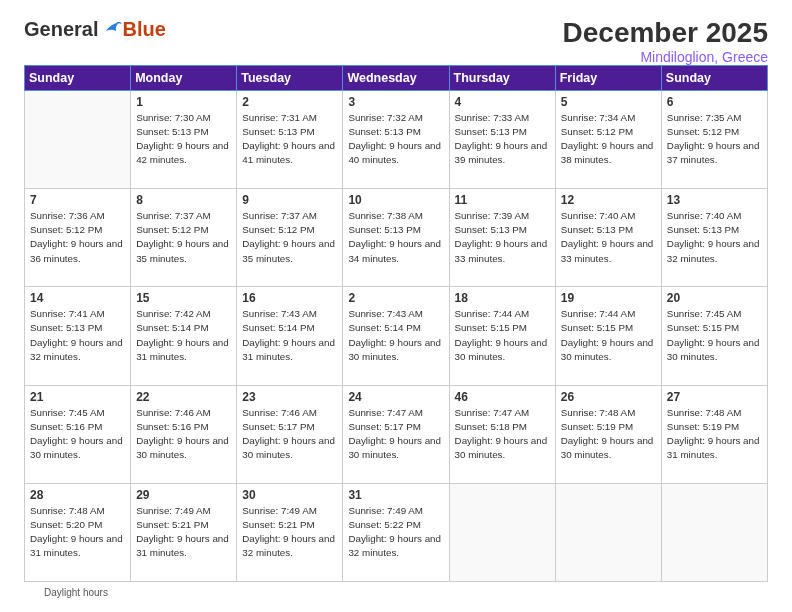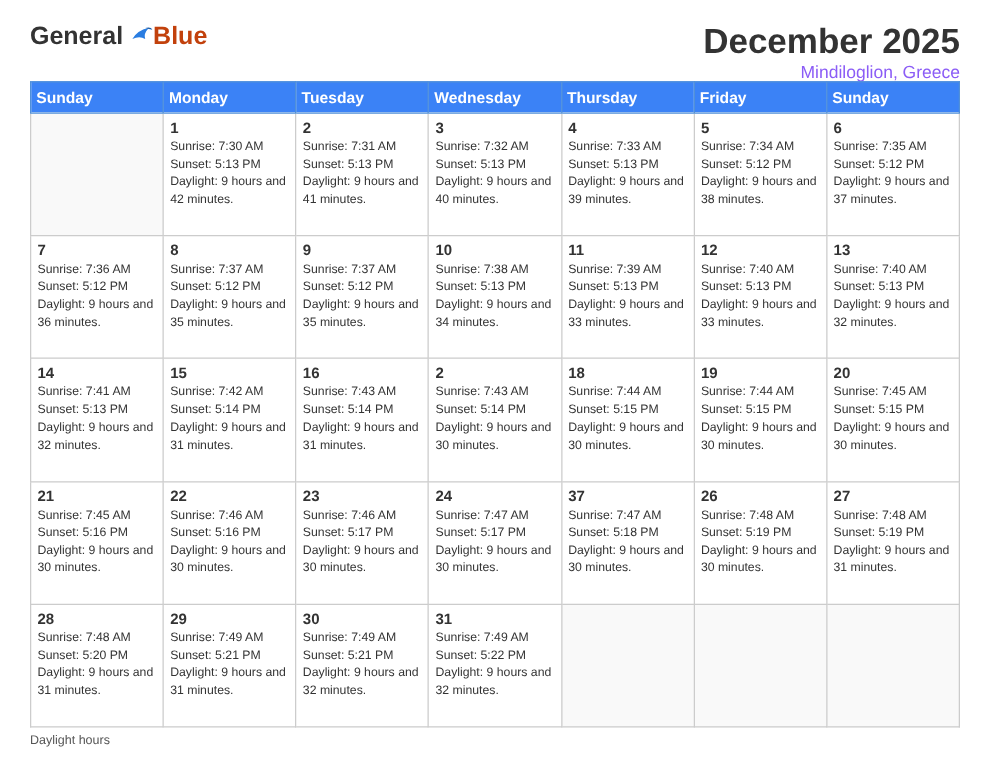--- a/index.html
+++ b/index.html
@@ -57,21 +57,21 @@
       color: #8b5cf6;
     }
     .calendar {
       flex: 1;
       border: 1px solid #ccc;
       border-collapse: collapse;
       width: 100%;
       table-layout: fixed;
     }
     .calendar th {
-      background-color: #3b82f6;
+      background-color: #4c1d95;
       color: #fff;
       font-size: 12.5px;
       font-weight: bold;
       padding: 5px 4px;
       border: 1px solid #5090d8;
       text-align: left;
     }
     .calendar td {
       border: 1px solid #ccc;
       vertical-align: top;
@@ -93,20 +93,21 @@
     .day-info {
       font-size: 9.8px;
       line-height: 1.45;
       color: #333;
     }
     .footer-note {
       font-size: 10px;
       color: #555;
       margin-top: 5px;
       text-align: left;
+      margin-left: 20px;
     }
   </style>
 </head>
 <body>
 
 <div class="page">
   <div class="header">
     <div class="logo">
       <div class="logo-text">
         <span class="logo-general">General</span>
@@ -234,21 +235,21 @@
           </td>
           <td>
             <span class="day-num">23</span>
             <div class="day-info">Sunrise: 7:46 AM<br>Sunset: 5:17 PM<br>Daylight: 9 hours and 30 minutes.</div>
           </td>
           <td>
             <span class="day-num">24</span>
             <div class="day-info">Sunrise: 7:47 AM<br>Sunset: 5:17 PM<br>Daylight: 9 hours and 30 minutes.</div>
           </td>
           <td>
-            <span class="day-num">37</span>
+            <span class="day-num">46</span>
             <div class="day-info">Sunrise: 7:47 AM<br>Sunset: 5:18 PM<br>Daylight: 9 hours and 30 minutes.</div>
           </td>
           <td>
             <span class="day-num">26</span>
             <div class="day-info">Sunrise: 7:48 AM<br>Sunset: 5:19 PM<br>Daylight: 9 hours and 30 minutes.</div>
           </td>
           <td>
             <span class="day-num">27</span>
             <div class="day-info">Sunrise: 7:48 AM<br>Sunset: 5:19 PM<br>Daylight: 9 hours and 31 minutes.</div>
           </td>

